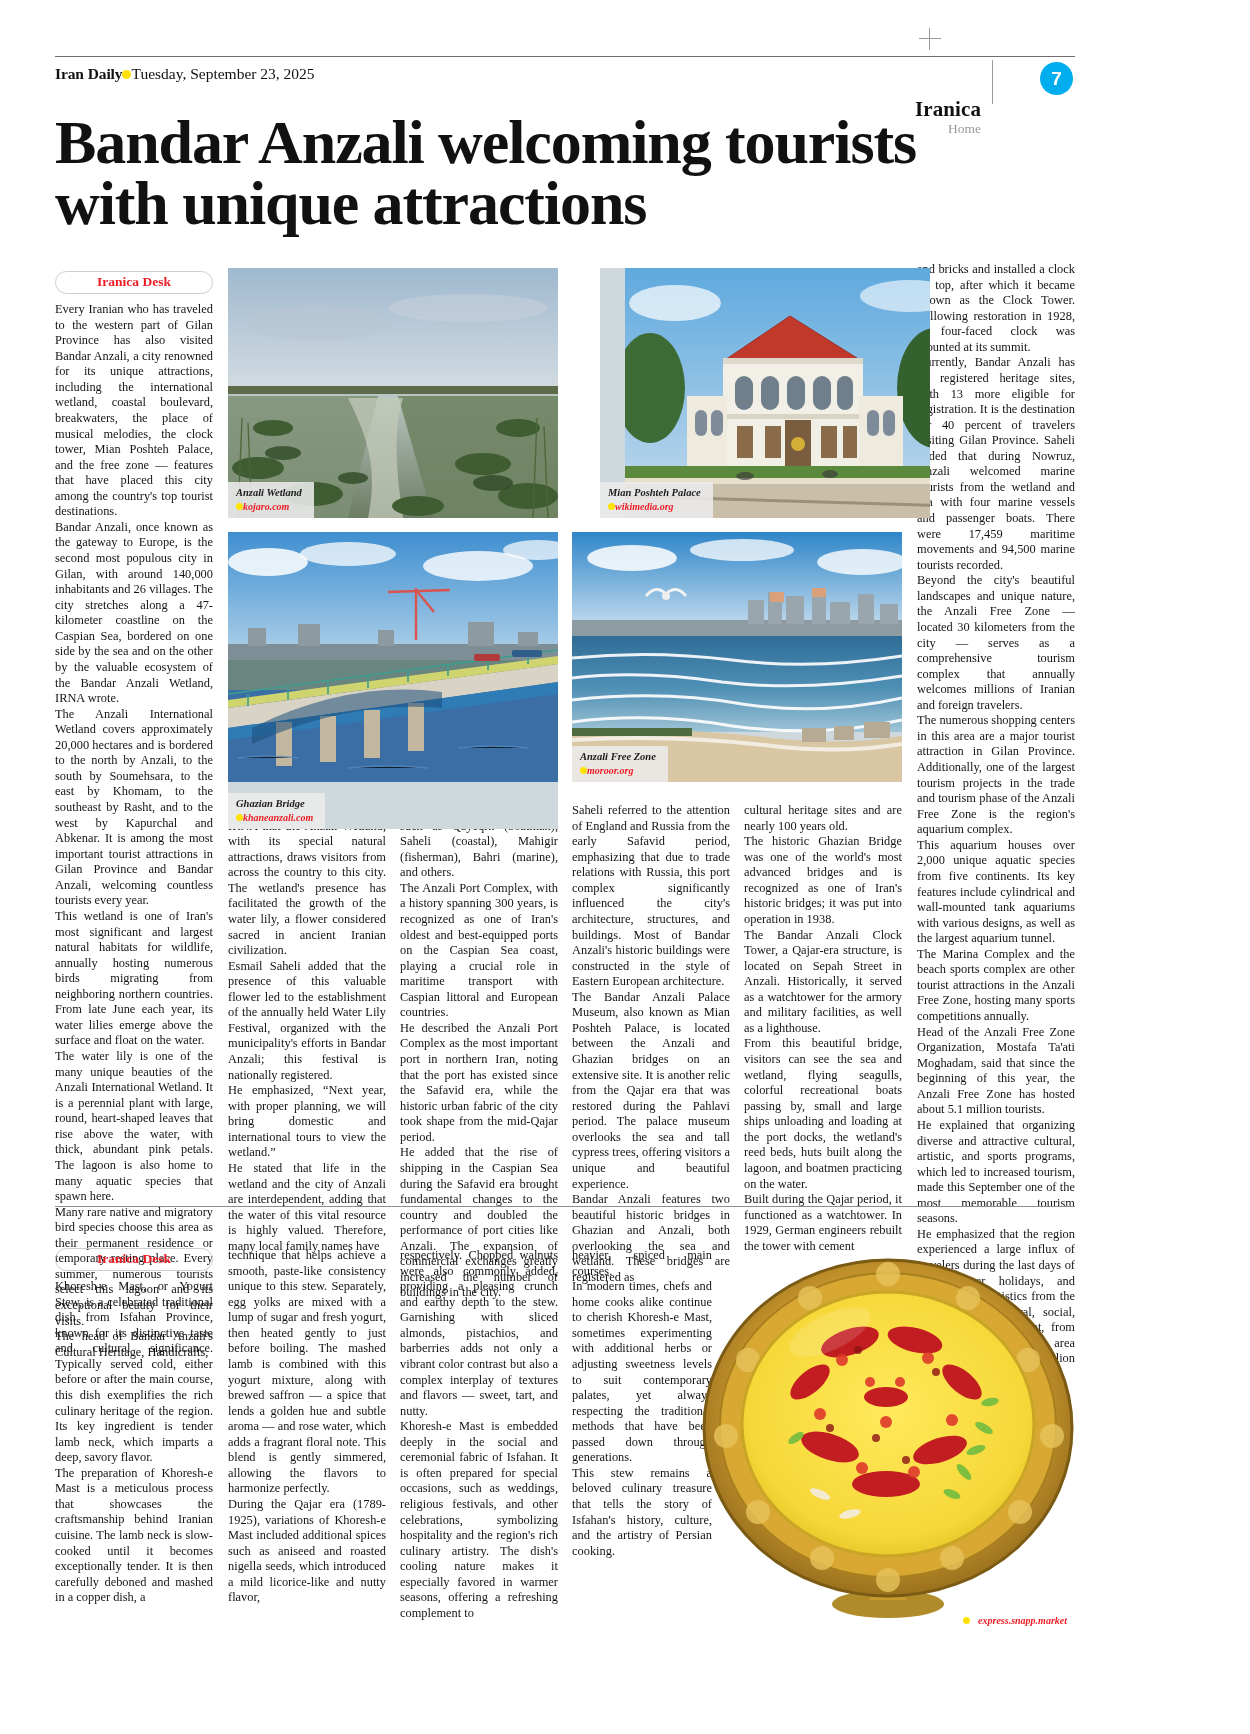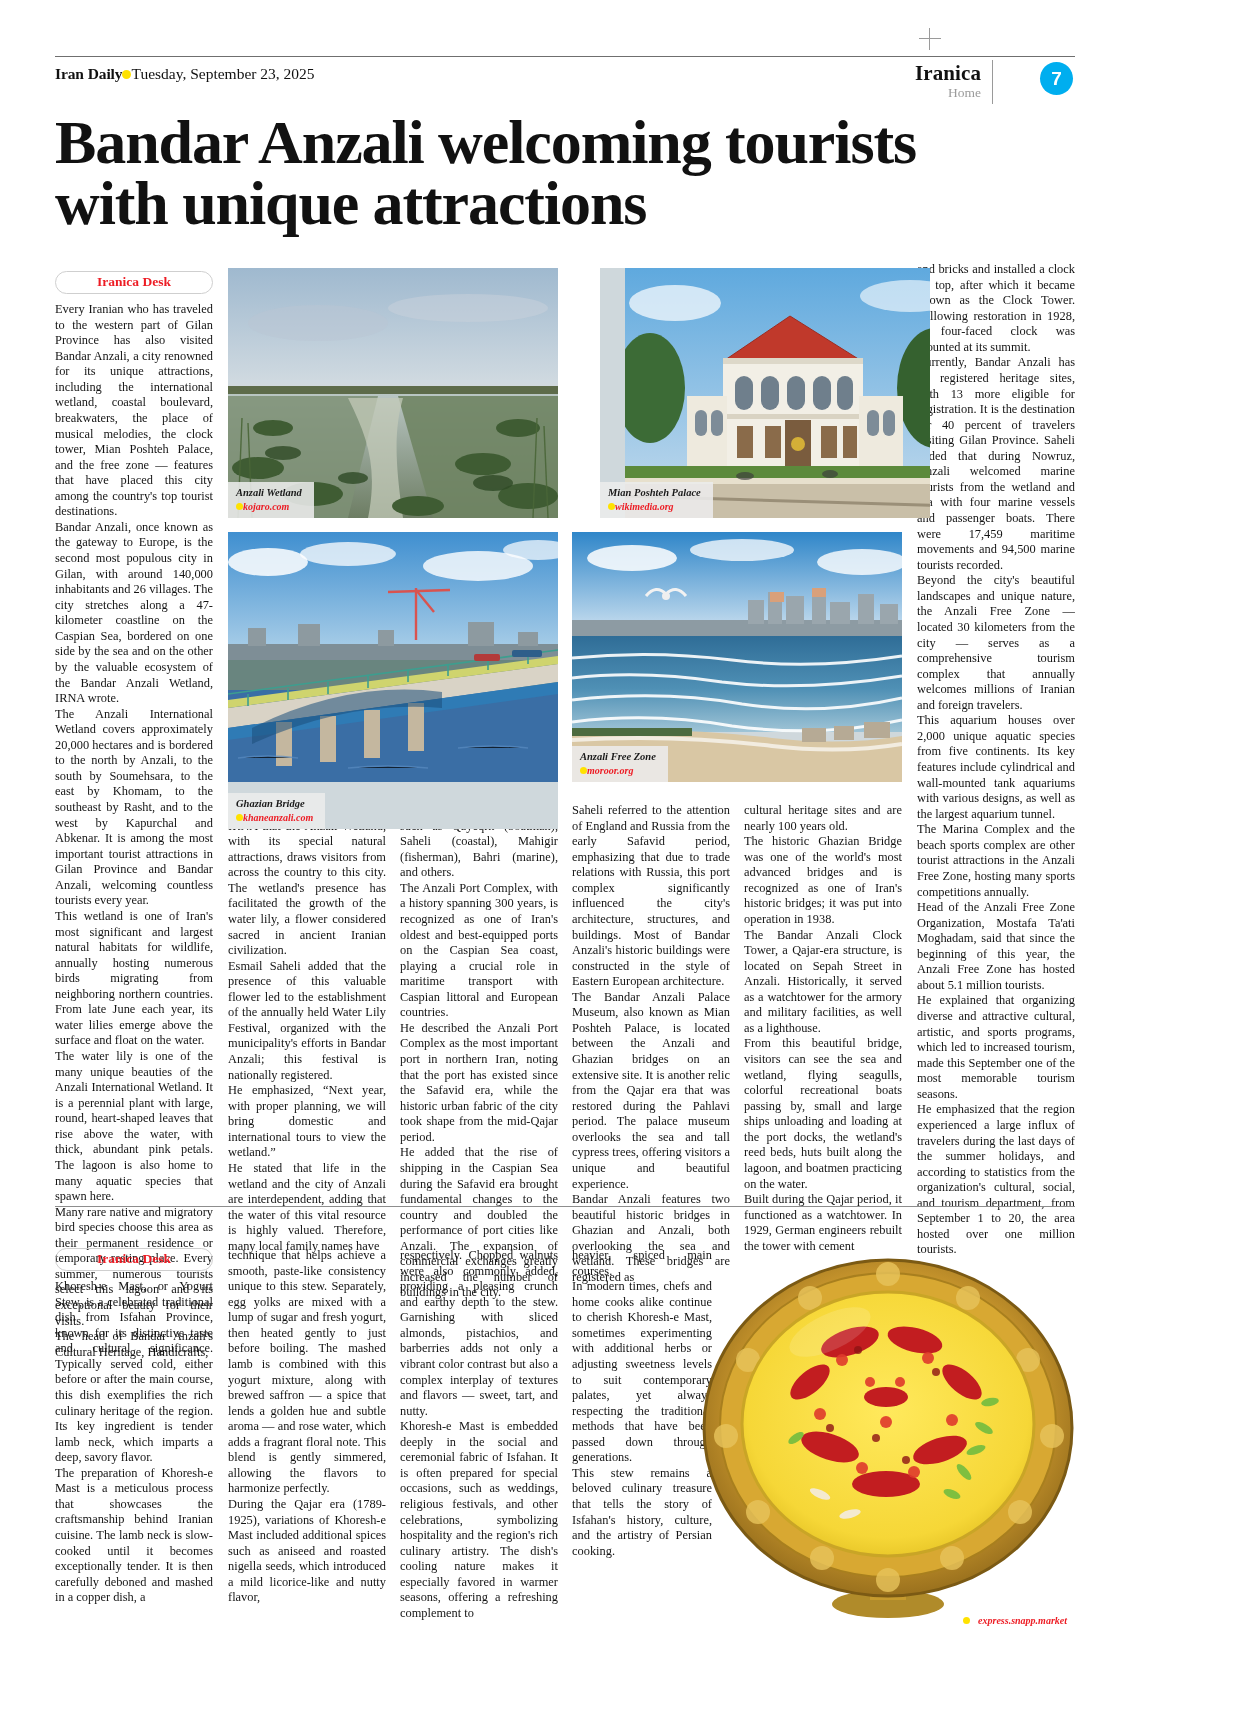--- a/index.html
+++ b/index.html
@@ -37,21 +37,21 @@
   .mast-left .brand { font-weight:bold; letter-spacing:-.1px; }
   .dot-yellow {
     width:9px; height:9px; border-radius:50%;
     background:#ffe200; display:inline-block;
   }
   .mast-date { font-size:15.5px; }
   .mast-right {
     position:absolute; right:94px; top:5px;
     text-align:right; line-height:1.05;
   }
-  .mast-section { font-size:21px; font-weight:bold; letter-spacing:.1px; }
+  .mast-section { font-size:21px; font-weight:bold; letter-spacing:.1px;margin-top:36px; }
   .mast-sub { font-size:13.5px; color:#9b9b9b; margin-top:2px; }
   .mast-rule-v {
     position:absolute; right:82px; top:3px; width:1px; height:44px; background:#9a9a9a;
   }
   .pagebadge {
     position:absolute; left:1040px; top:62px;
     width:33px; height:33px; border-radius:50%;
     background:#00AEEF; color:#fff;
     font-size:19px; font-weight:bold;
     display:flex; align-items:center; justify-content:center;
@@ -177,20 +177,21 @@
       <p>cultural heritage sites and are nearly 100 years old.</p>
       <p>The historic Ghazian Bridge was one of the world's most advanced bridges and is recognized as one of Iran's historic bridges; it was put into operation in 1938.</p>
       <p>The Bandar Anzali Clock Tower, a Qajar-era structure, is located on Sepah Street in Anzali. Historically, it served as a watchtower for the armory and military facilities, as well as a lighthouse.</p>
       <p>From this beautiful bridge, visitors can see the sea and wetland, flying seagulls, colorful recreational boats passing by, small and large ships unloading and loading at the port docks, the wetland's reed beds, huts built along the lagoon, and boatmen practicing on the water.</p>
       <p>Built during the Qajar period, it functioned as a watchtower. In 1929, German engineers rebuilt the tower with cement</p>
     </div>
   <div class="col" style="left:917px; top:262px; width:158px;">
       <p>and bricks and installed a clock on top, after which it became known as the Clock Tower. Following restoration in 1928, a four-faced clock was mounted at its summit.</p>
       <p>Currently, Bandar Anzali has 25 registered heritage sites, with 13 more eligible for registration. It is the destination for 40 percent of travelers visiting Gilan Province. Saheli added that during Nowruz, Anzali welcomed marine tourists from the wetland and sea with four marine vessels and passenger boats. There were 17,459 maritime movements and 94,500 marine tourists recorded.</p>
       <p>Beyond the city's beautiful landscapes and unique nature, the Anzali Free Zone — located 30 kilometers from the city — serves as a comprehensive tourism complex that annually welcomes millions of Iranian and foreign travelers.</p>
+      <p>The numerous shopping centers in this area are a major tourist attraction in Gilan Province. Additionally, one of the largest tourism projects in the trade and tourism phase of the Anzali Free Zone is the region's aquarium complex.</p>
       <p>This aquarium houses over 2,000 unique aquatic species from five continents. Its key features include cylindrical and wall-mounted tank aquariums with various designs, as well as the largest aquarium tunnel.</p>
       <p>The Marina Complex and the beach sports complex are other tourist attractions in the Anzali Free Zone, hosting many sports competitions annually.</p>
       <p>Head of the Anzali Free Zone Organization, Mostafa Ta'ati Moghadam, said that since the beginning of this year, the Anzali Free Zone has hosted about 5.1 million tourists.</p>
       <p>He explained that organizing diverse and attractive cultural, artistic, and sports programs, which led to increased tourism, made this September one of the most memorable tourism seasons.</p>
       <p>He emphasized that the region experienced a large influx of travelers during the last days of the summer holidays, and according to statistics from the organization's cultural, social, and tourism department, from September 1 to 20, the area hosted over one million tourists.</p>
     </div>
 
   <div class="photo" style="left:228px; top:268px; width:330px; height:250px;">
     <svg width="330" height="250" viewBox="0 0 330 250" preserveAspectRatio="none">
       <defs>

